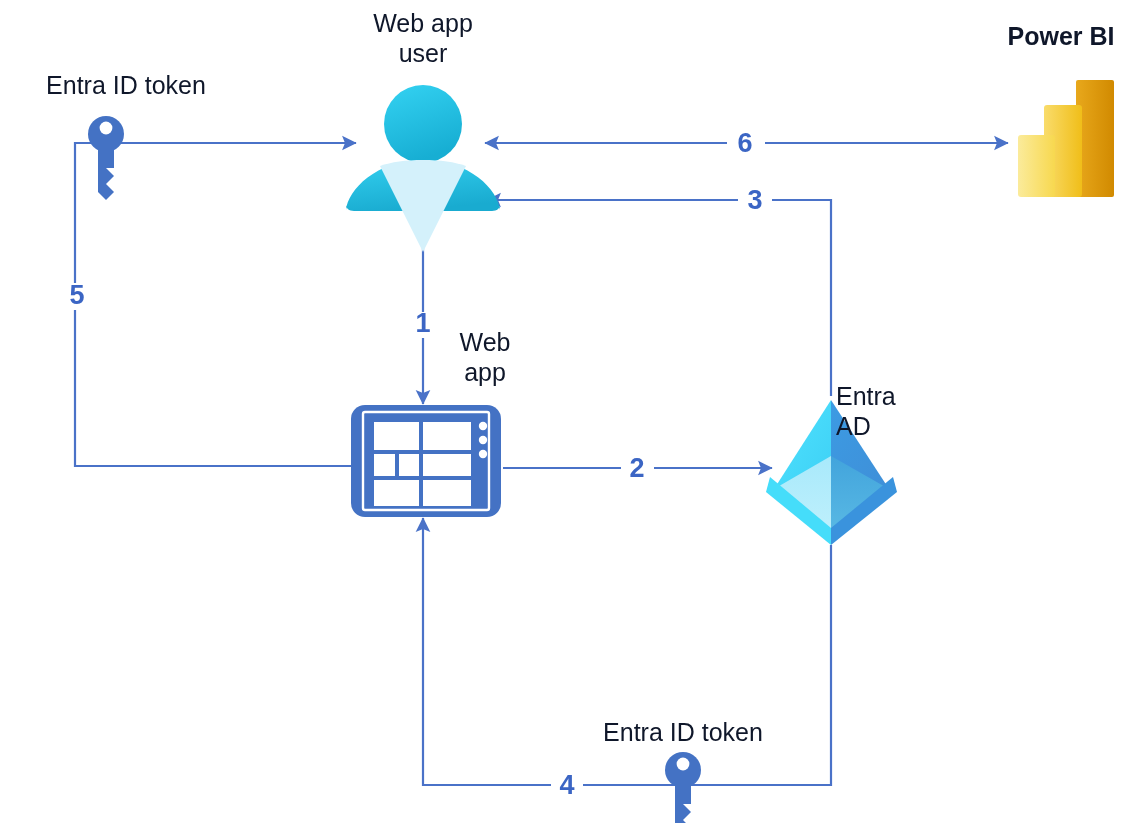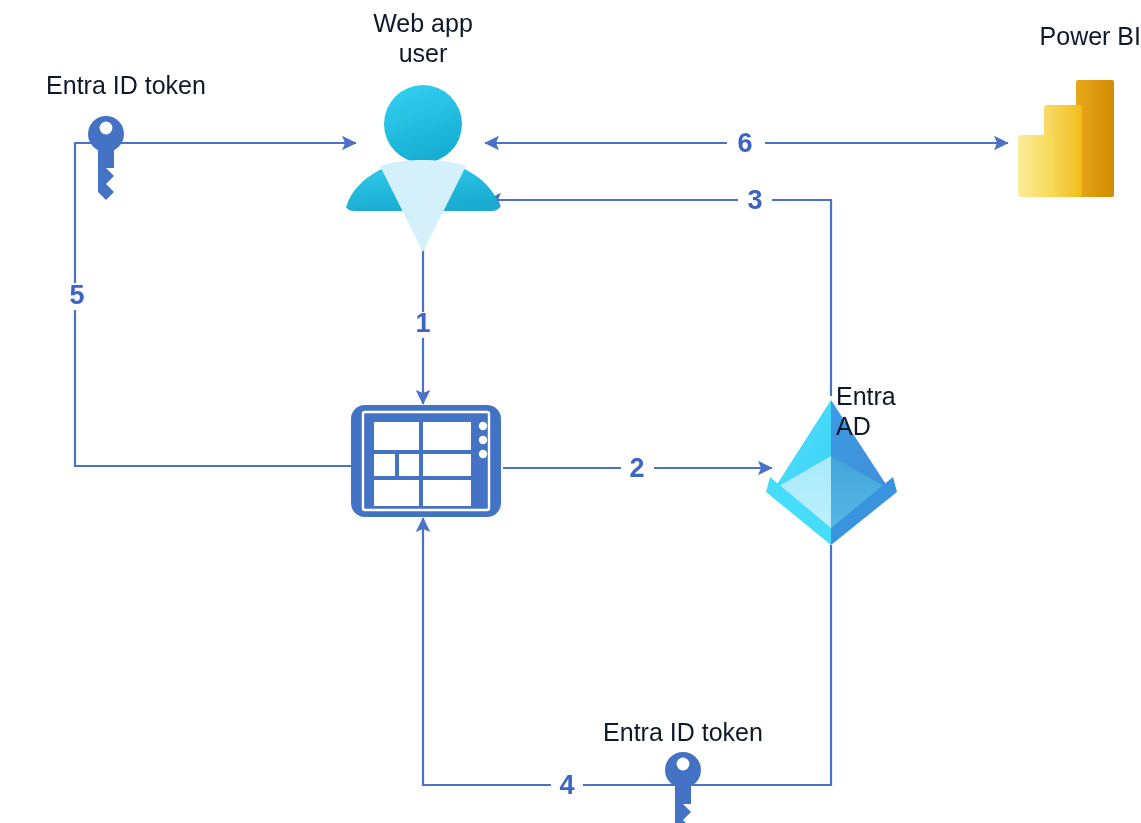--- a/index.html
+++ b/index.html
@@ -184,22 +184,24 @@
     <g transform="translate(661,752)">
       <circle cx="22" cy="18" r="18" fill="#4472C4"></circle>
       <circle cx="22" cy="12" r="6.4" fill="#ffffff"></circle>
       <path d="M14,30 L30,30 L30,52 L22,52 L30,60 L22,68 L30,76 L22,84 L14,76 Z" fill="#4472C4"></path>
     </g>
   </svg>
 
   <div class="node-label" style="left:340px; top:8px; width:166px;">Web app
 user</div>
 
-  <div class="node-label" style="left:981px; top:21px; width:160px; text-align:right;">Power BI</div>
-
+  <div class="node-label" style="left:981px; top:21px; width:160px; text-align:center;font-weight:bold;">Power BI</div>
+
+  <div class="node-label" style="left:430px; top:327px; width:110px;">Web
+app</div>
 
   <div class="node-label" style="left:836px; top:381px; width:108px; text-align:left;">Entra
 AD</div>
 
   <div class="node-label" style="left:21px; top:70px; width:210px;">Entra ID token</div>
 
   <div class="node-label" style="left:578px; top:717px; width:210px;">Entra ID token</div>
 
   <div class="step-num" style="left:408px; top:310px; width:30px;">1</div>
 

